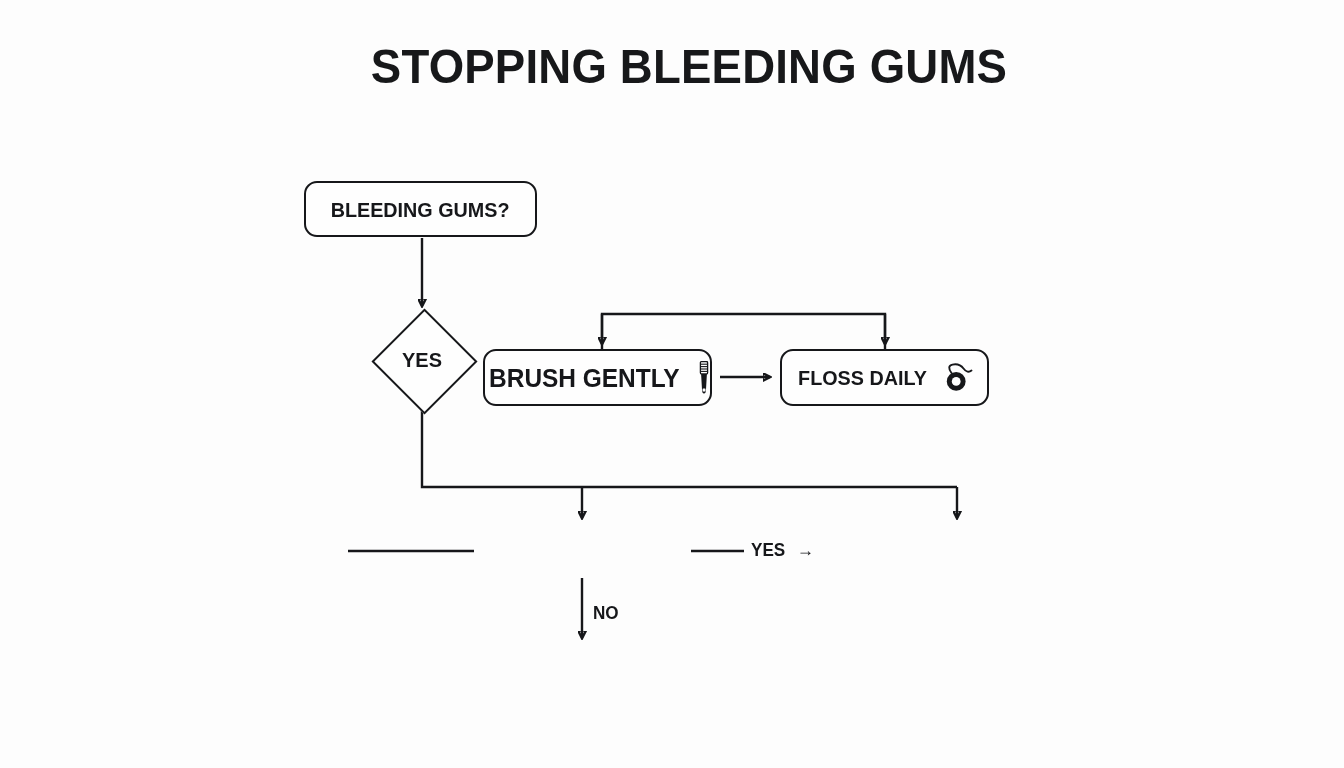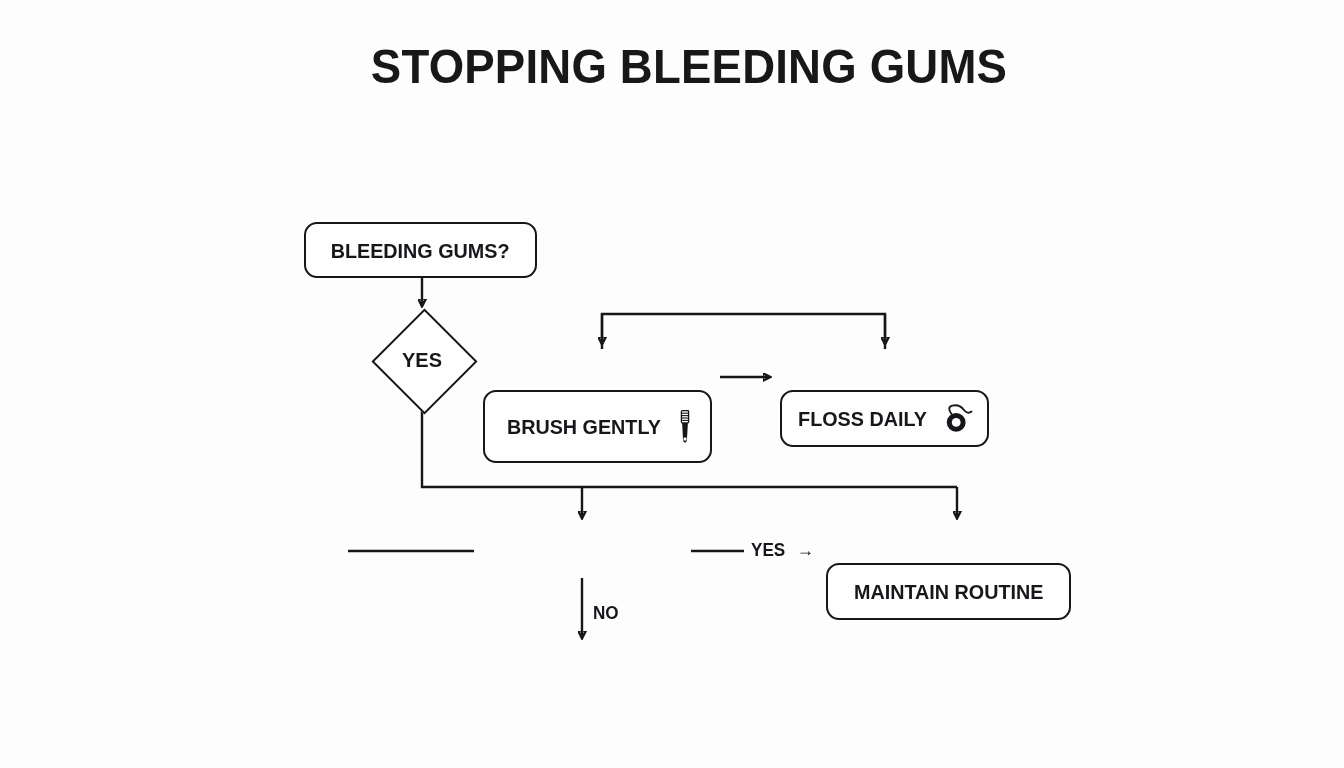--- a/index.html
+++ b/index.html
@@ -42,21 +42,20 @@
     background: #fefefe;
     border: 2.4px solid #16171a;
     border-radius: 13px;
     display: flex;
     align-items: center;
     justify-content: center;
     gap: 11px;
     color: #16171a;
     font-weight: 700;
     white-space: nowrap;
-    margin-top: 41px;
   }
   .node .label {
     transform: scaleX(0.94);
     transform-origin: 50% 50%;
     line-height: 1;
   }
   .node .ic {
     display: inline-flex;
     align-items: center;
     justify-content: center;
@@ -150,21 +149,21 @@
 
   <div class="node" style="left:287px; top:181px; width:233px; height:56px; font-size:21px;">
     <span class="label">BLEEDING GUMS?</span>
   </div>
 
   <div class="diamond-wrap" style="left:340px; top:307px; width:130px; height:105px;">
     <div class="diamond-shape"></div>
     <div class="diamond-text">YES</div>
   </div>
 
-  <div class="node" style="left:466px; top:349px; width:229px; height:73px; font-size:21px;">
+  <div class="node" style="left:466px; top:349px; width:229px; height:57px; font-size:26px;">
     <span class="label">BRUSH GENTLY</span>
     <span class="ic">
       <svg width="16" height="34" viewBox="0 0 16 34" xmlns="http://www.w3.org/2000/svg">
         <rect x="4.4" y="0.5" width="7.2" height="12.4" rx="1.2" fill="none" stroke="#16171a" stroke-width="1.3"></rect>
         <line x1="4.4" y1="3.2" x2="11.6" y2="3.2" stroke="#16171a" stroke-width="1.1"></line>
         <line x1="4.4" y1="5.6" x2="11.6" y2="5.6" stroke="#16171a" stroke-width="1.1"></line>
         <line x1="4.4" y1="8.0" x2="11.6" y2="8.0" stroke="#16171a" stroke-width="1.1"></line>
         <line x1="4.4" y1="10.4" x2="11.6" y2="10.4" stroke="#16171a" stroke-width="1.1"></line>
         <path d="M5.1,12.9 L10.9,12.9 L10.0,28.6 Q10.0,32.6 8.0,32.6 Q6.0,32.6 6.0,28.6 Z" fill="#16171a"></path>
         <rect x="6.6" y="27.4" width="2.9" height="3.0" rx="0.5" fill="#fefefe"></rect>
@@ -177,23 +176,20 @@
     <span class="ic">
       <svg width="34" height="34" viewBox="0 0 34 34" xmlns="http://www.w3.org/2000/svg">
         <path d="M10.5,12.0 Q5.5,5.0 11.5,3.6 Q18.5,2.2 22.5,7.5 Q26.5,12.8 30.5,9.6" fill="none" stroke="#16171a" stroke-width="1.9" stroke-linecap="round"></path>
         <circle cx="15.2" cy="20.4" r="9.4" fill="#16171a"></circle>
         <circle cx="15.2" cy="20.4" r="4.4" fill="#fefefe"></circle>
       </svg>
     </span>
   </div>
 
 
-  <div class="node" style="left:809px; top:522px; width:245px; height:57px; font-size:21px;">
-    <span class="label">MAINTAIN ROUTINE</span>
-  </div>
 
 
   <div class="edge-label" style="left:734px; top:540px; font-size:18px;">
     <span>YES</span>
     <span style="margin-left:7px;">→</span>
   </div>
 
   <div class="edge-label" style="left:576px; top:603px; font-size:18px;">NO</div>
 
 </div>

